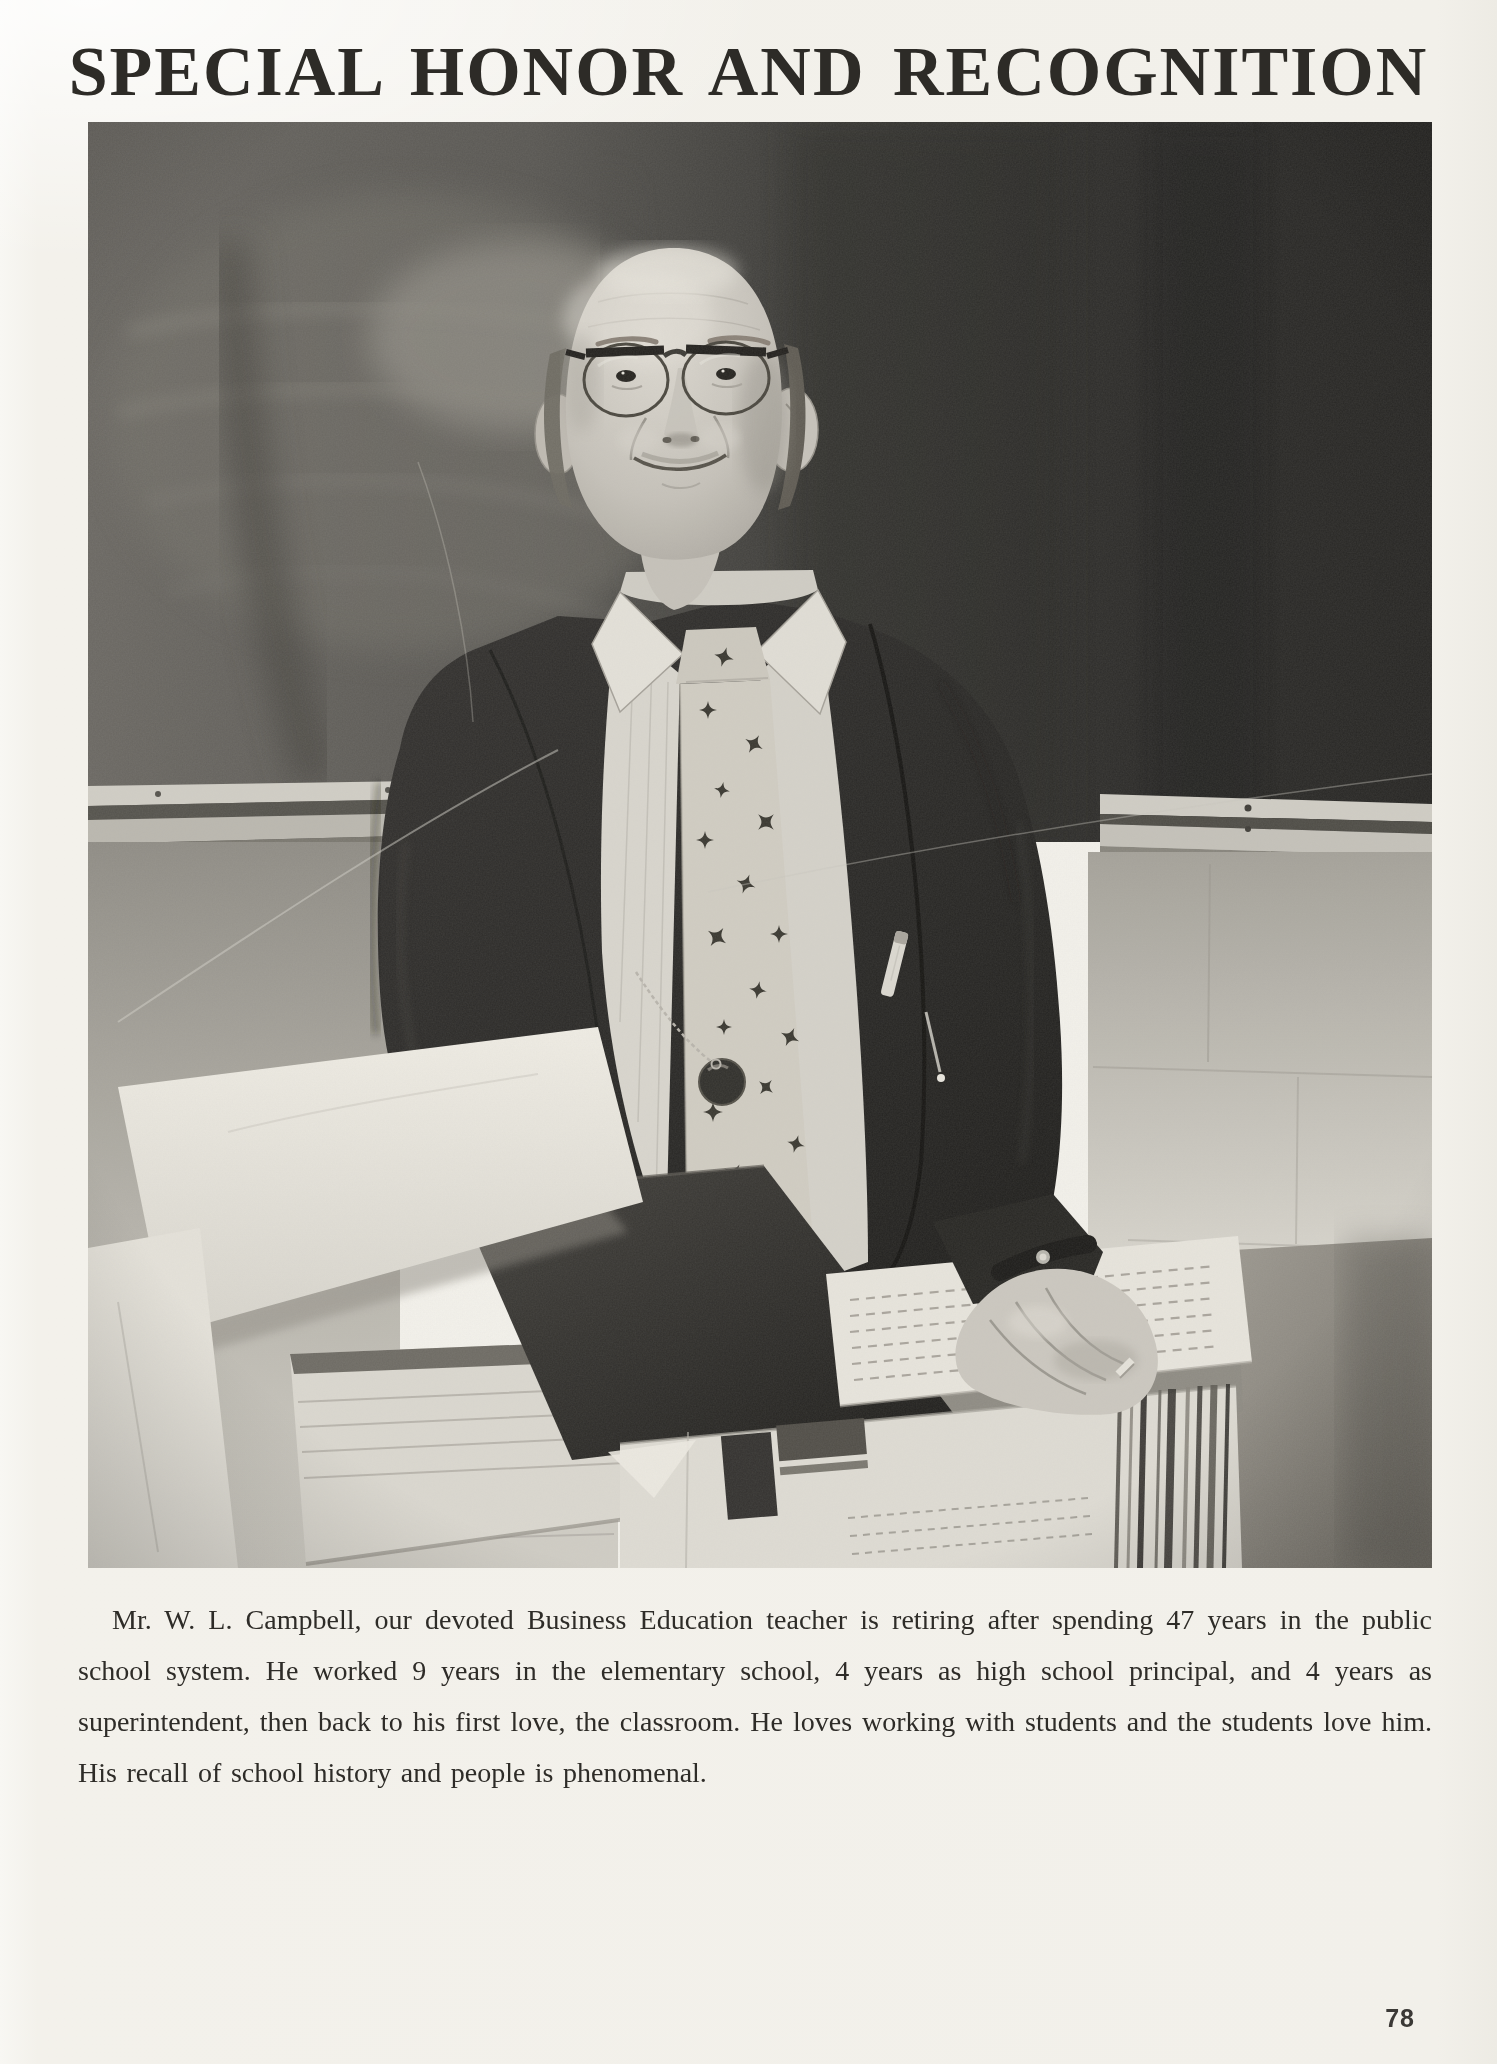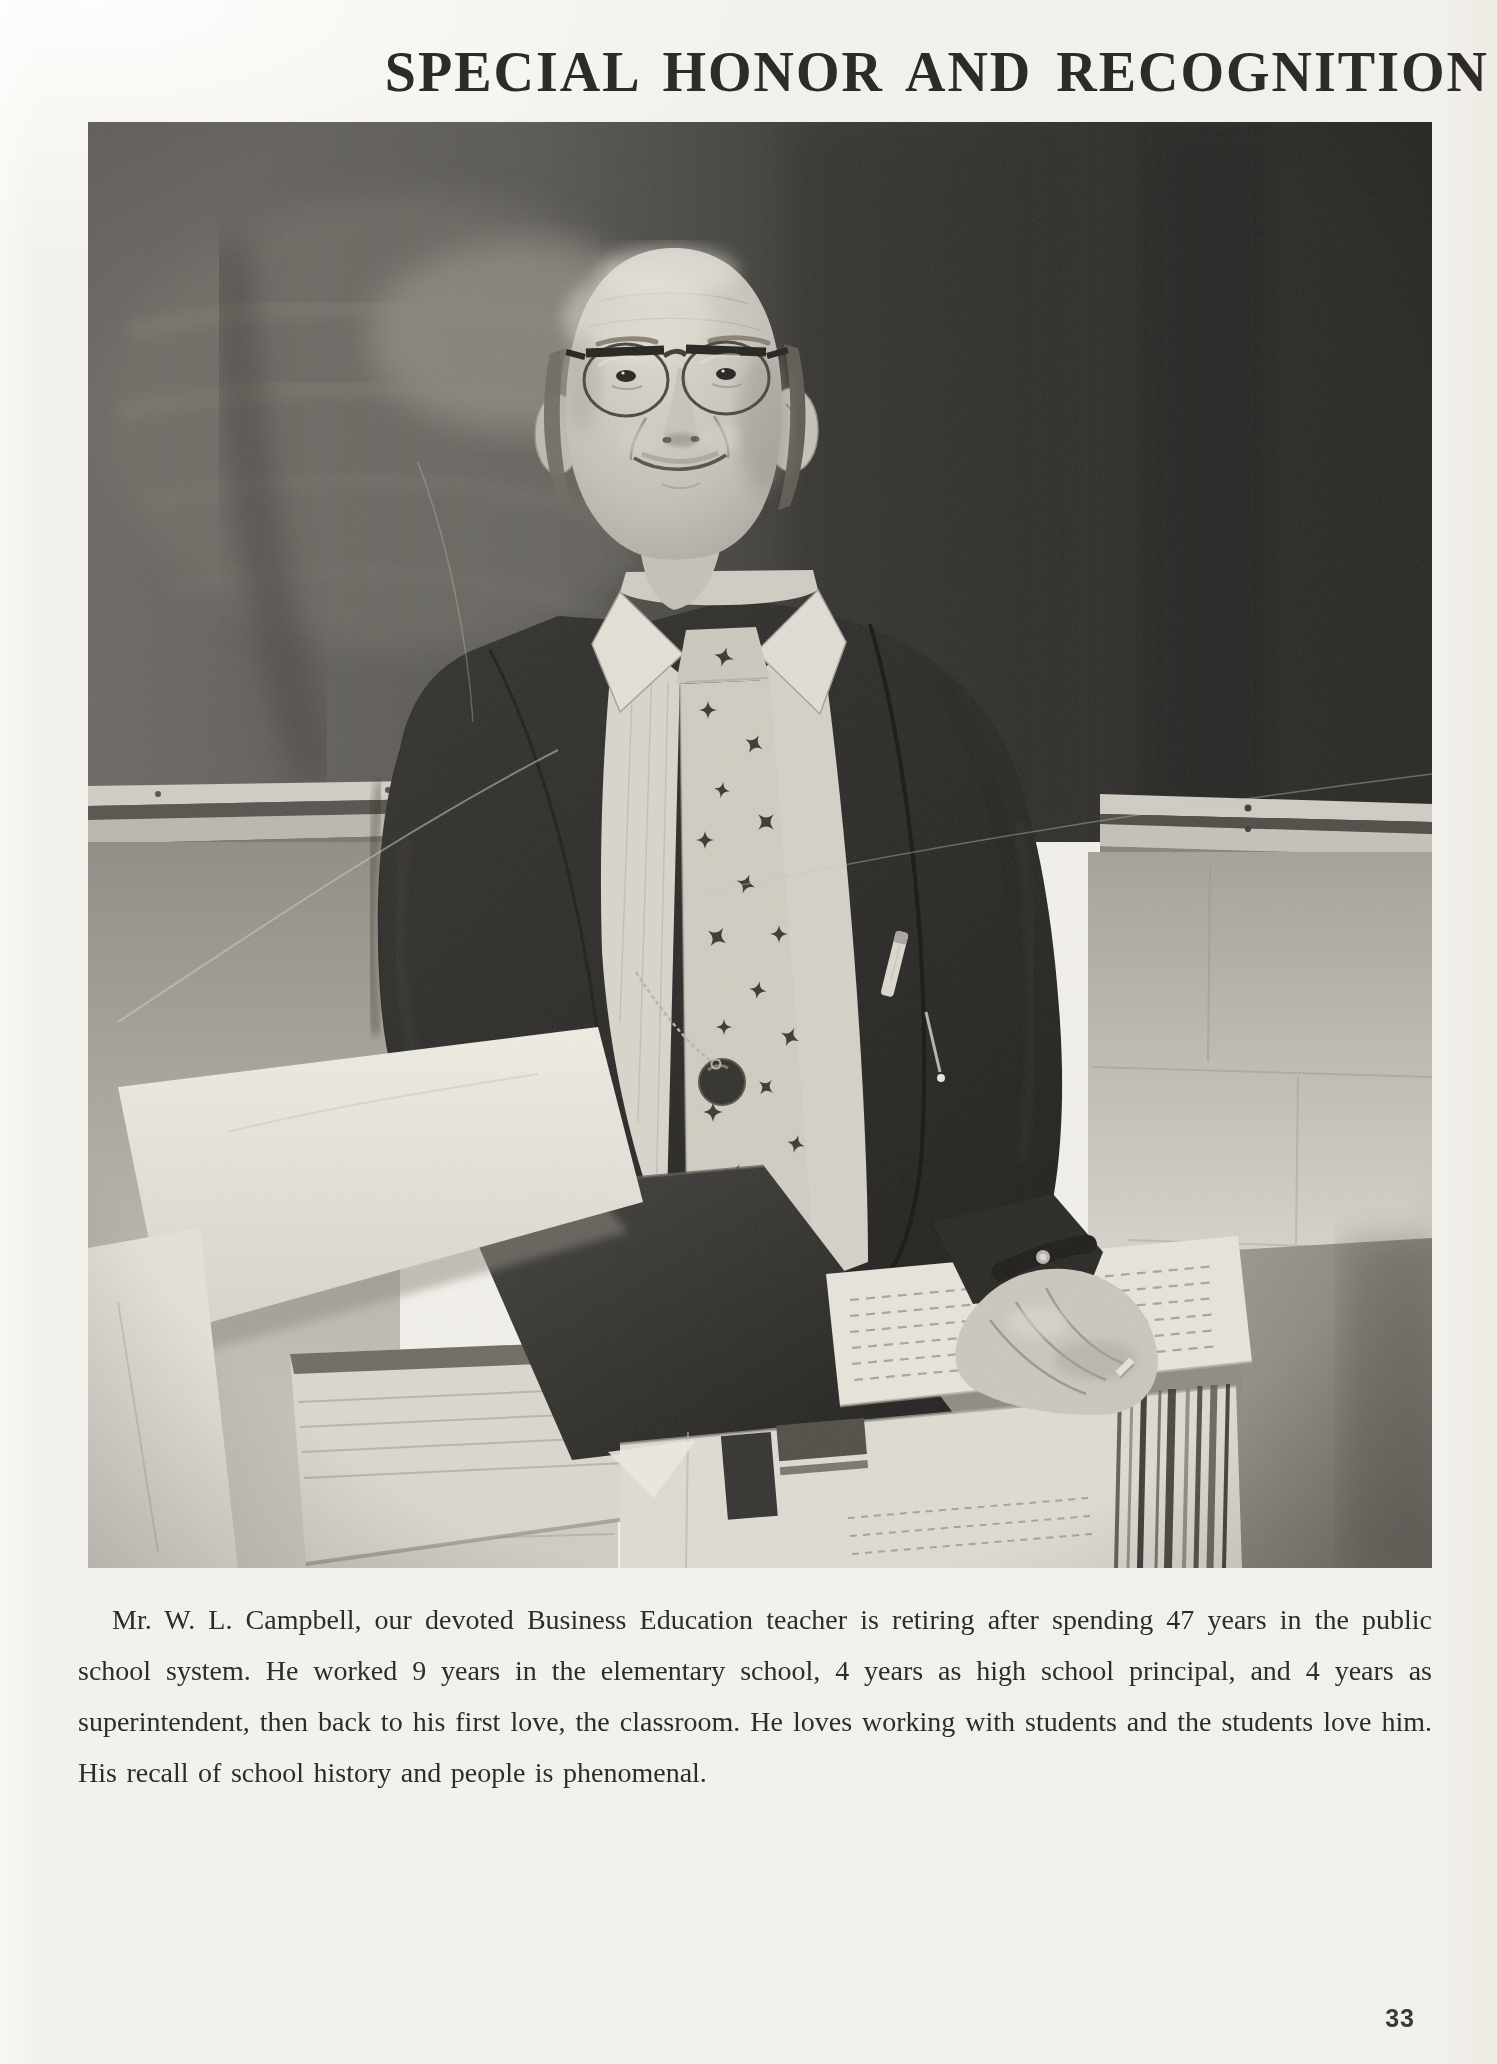--- a/index.html
+++ b/index.html
@@ -9,24 +9,24 @@
     margin:0 auto;
     overflow:hidden;
     background:
       radial-gradient(1100px 420px at 6% 0%, rgba(255,255,255,.85), rgba(255,255,255,0) 62%),
       linear-gradient(90deg,#f8f7f3 0,#f3f1eb 2.5%,#f2f0ea 96%,#edebe4 100%),
       #f2f0ea;
     font-family:"Liberation Serif", serif;
     color:#2f2d29;
   }
   .title{
-    position:absolute;top:34px;left:0;right:0;margin:8px;
-    text-align:right;
+    position:absolute;top:34px;left:0;right:0;margin:0;
+    text-align:center;
     font-family:"Liberation Serif", serif;
-    font-weight:bold;font-size:56px;line-height:1.08;
+    font-weight:bold;font-size:70px;line-height:1.08;
     letter-spacing:2px;word-spacing:8px;
     color:#2d2b27;
   }
   .photo{
     position:absolute;left:88px;top:122px;width:1344px;height:1446px;margin:0;
   }
   .photo svg{display:block;width:100%;height:100%;}
   .bodytext{
     position:absolute;left:78px;top:1594px;width:1354px;
     font-size:28px;line-height:51px;
@@ -364,15 +364,15 @@
         <rect x="0" y="0" width="1344" height="1446" fill="url(#vigG)"></rect>
         <rect x="0" y="0" width="1344" height="1446" filter="url(#grain)" opacity=".7"></rect>
       </g>
     </svg>
   </figure>
 
   <div class="bodytext">
     <p>Mr. W. L. Campbell, our devoted Business Education teacher is retiring after spending 47 years in the public school system. He worked 9 years in the elementary school, 4 years as high school principal, and 4 years as superintendent, then back to his first love, the classroom. He loves working with students and the students love him. His recall of school history and people is phenomenal.</p>
   </div>
 
-  <div class="pagenum">33</div>
+  <div class="pagenum">78</div>
 
 </div>
 
 </body></html>

